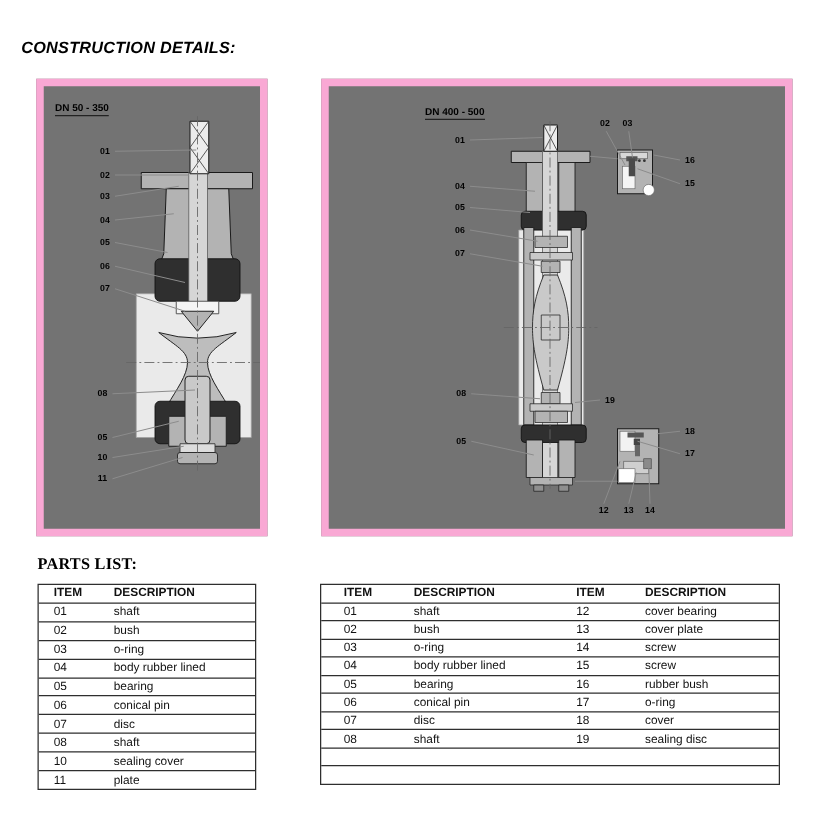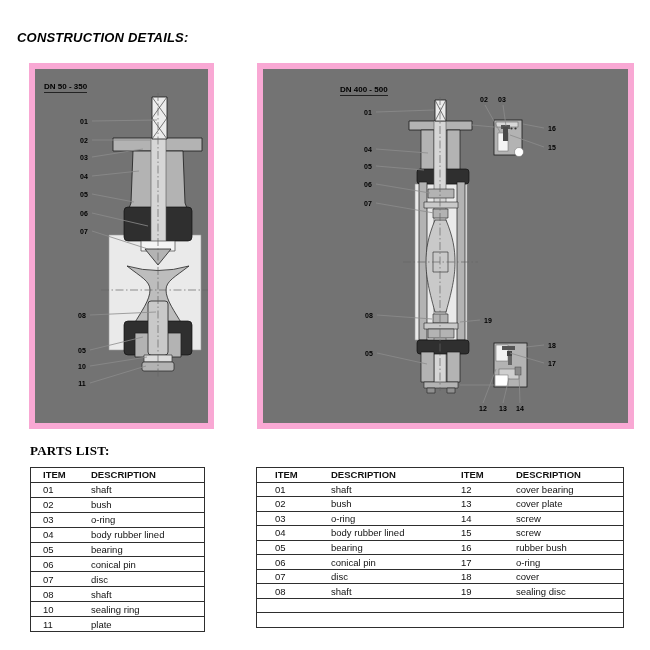--- a/index.html
+++ b/index.html
@@ -224,21 +224,21 @@
         <span class="td c1">06</span>
         <span class="td c2">conical pin</span>
       </div><div class="tr">
         <span class="td c1">07</span>
         <span class="td c2">disc</span>
       </div><div class="tr">
         <span class="td c1">08</span>
         <span class="td c2">shaft</span>
       </div><div class="tr">
         <span class="td c1">10</span>
-        <span class="td c2">sealing ring</span>
+        <span class="td c2">sealing cover</span>
       </div><div class="tr">
         <span class="td c1">11</span>
         <span class="td c2">plate</span>
       </div></div>
 </div>
 
 <div class="ptable rt" style="left:256px; top:467px; width:366px; height:159px;">
   <div class="tr th">
     <span class="td c1">ITEM</span>
     <span class="td c2">DESCRIPTION</span>

